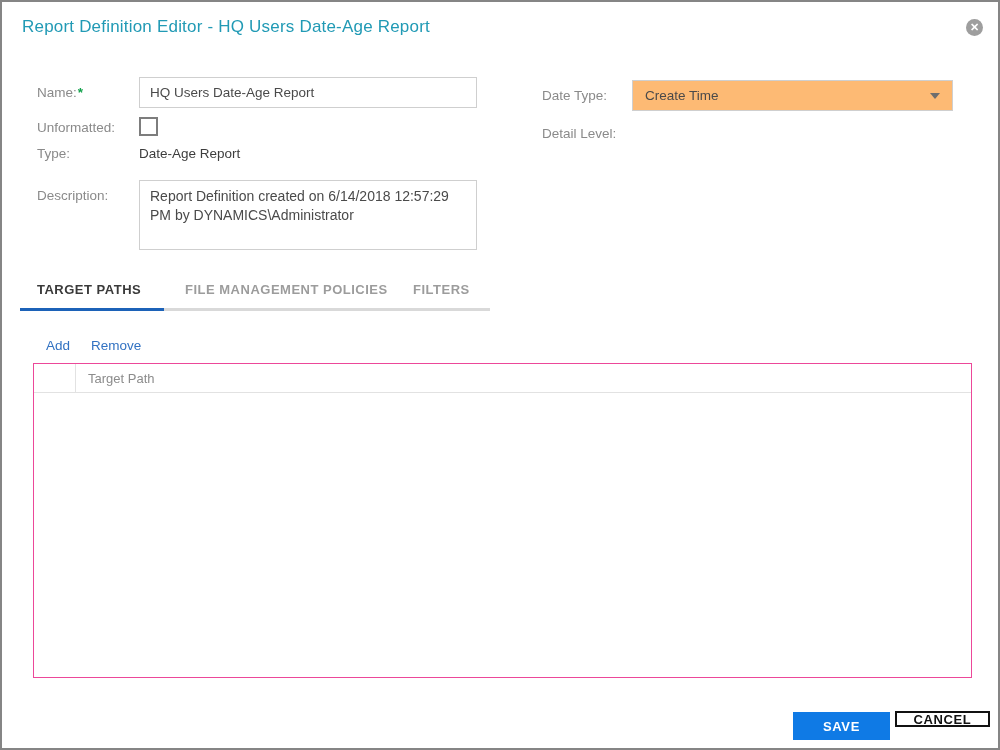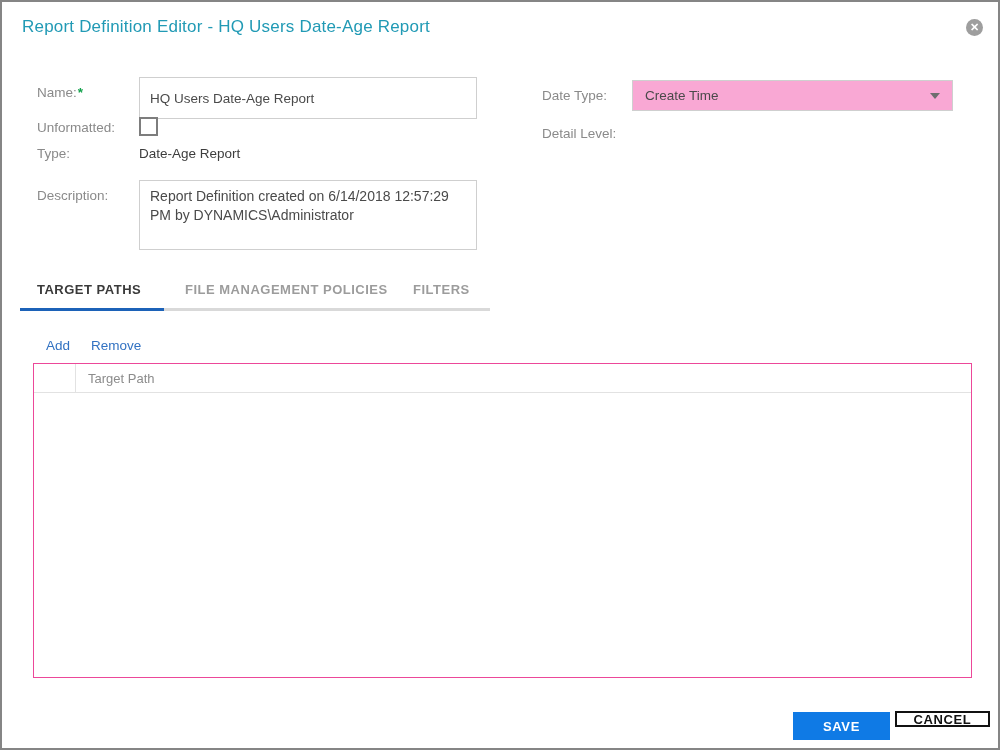--- a/index.html
+++ b/index.html
@@ -29,21 +29,21 @@
   }
 
   .field-label {
     position: absolute; left: 35px;
     font-size: 13.5px; color: #8a8a8a;
   }
   .field-label-r { position: absolute; left: 540px; font-size: 13.5px; color: #8a8a8a; }
   .required-mark { color: #11a14b; font-weight: bold; margin-left: 1px; }
 
   .text-input {
-    position: absolute; left: 137px; width: 338px; height: 42px;
+    position: absolute; left: 137px; width: 338px; height: 31px;
     border: 1px solid #cfcfcf; background: #fff;
     font-family: "Liberation Sans", sans-serif;
     font-size: 13.5px; color: #4a4a4a; padding: 0 10px;
     outline: none;
   }
 
   .checkbox {
     position: absolute; left: 137px; top: 115px;
     width: 19px; height: 19px;
     border: 2px solid #7d7d7d; background: #fff; cursor: pointer;
@@ -58,21 +58,21 @@
     position: absolute; left: 137px; top: 178px;
     width: 338px; height: 70px;
     border: 1px solid #cfcfcf; background: #fff;
     font-size: 14px; color: #4a4a4a;
     padding: 6px 10px; line-height: 1.35;
     white-space: pre-wrap; overflow: hidden;
   }
 
   .dropdown {
     position: absolute; left: 630px; width: 321px; height: 31px;
-    border: 1px solid #cfcfcf; background: #f9a8d4;
+    border: 1px solid #cfcfcf; background: #fdba74;
     font-size: 13.5px; color: #4a4a4a;
     display: flex; align-items: center;
     padding: 0 12px; cursor: pointer;
   }
   .dropdown .caret {
     margin-left: auto;
     width: 0; height: 0;
     border-left: 5px solid transparent;
     border-right: 5px solid transparent;
     border-top: 6px solid #6e6e6e;

